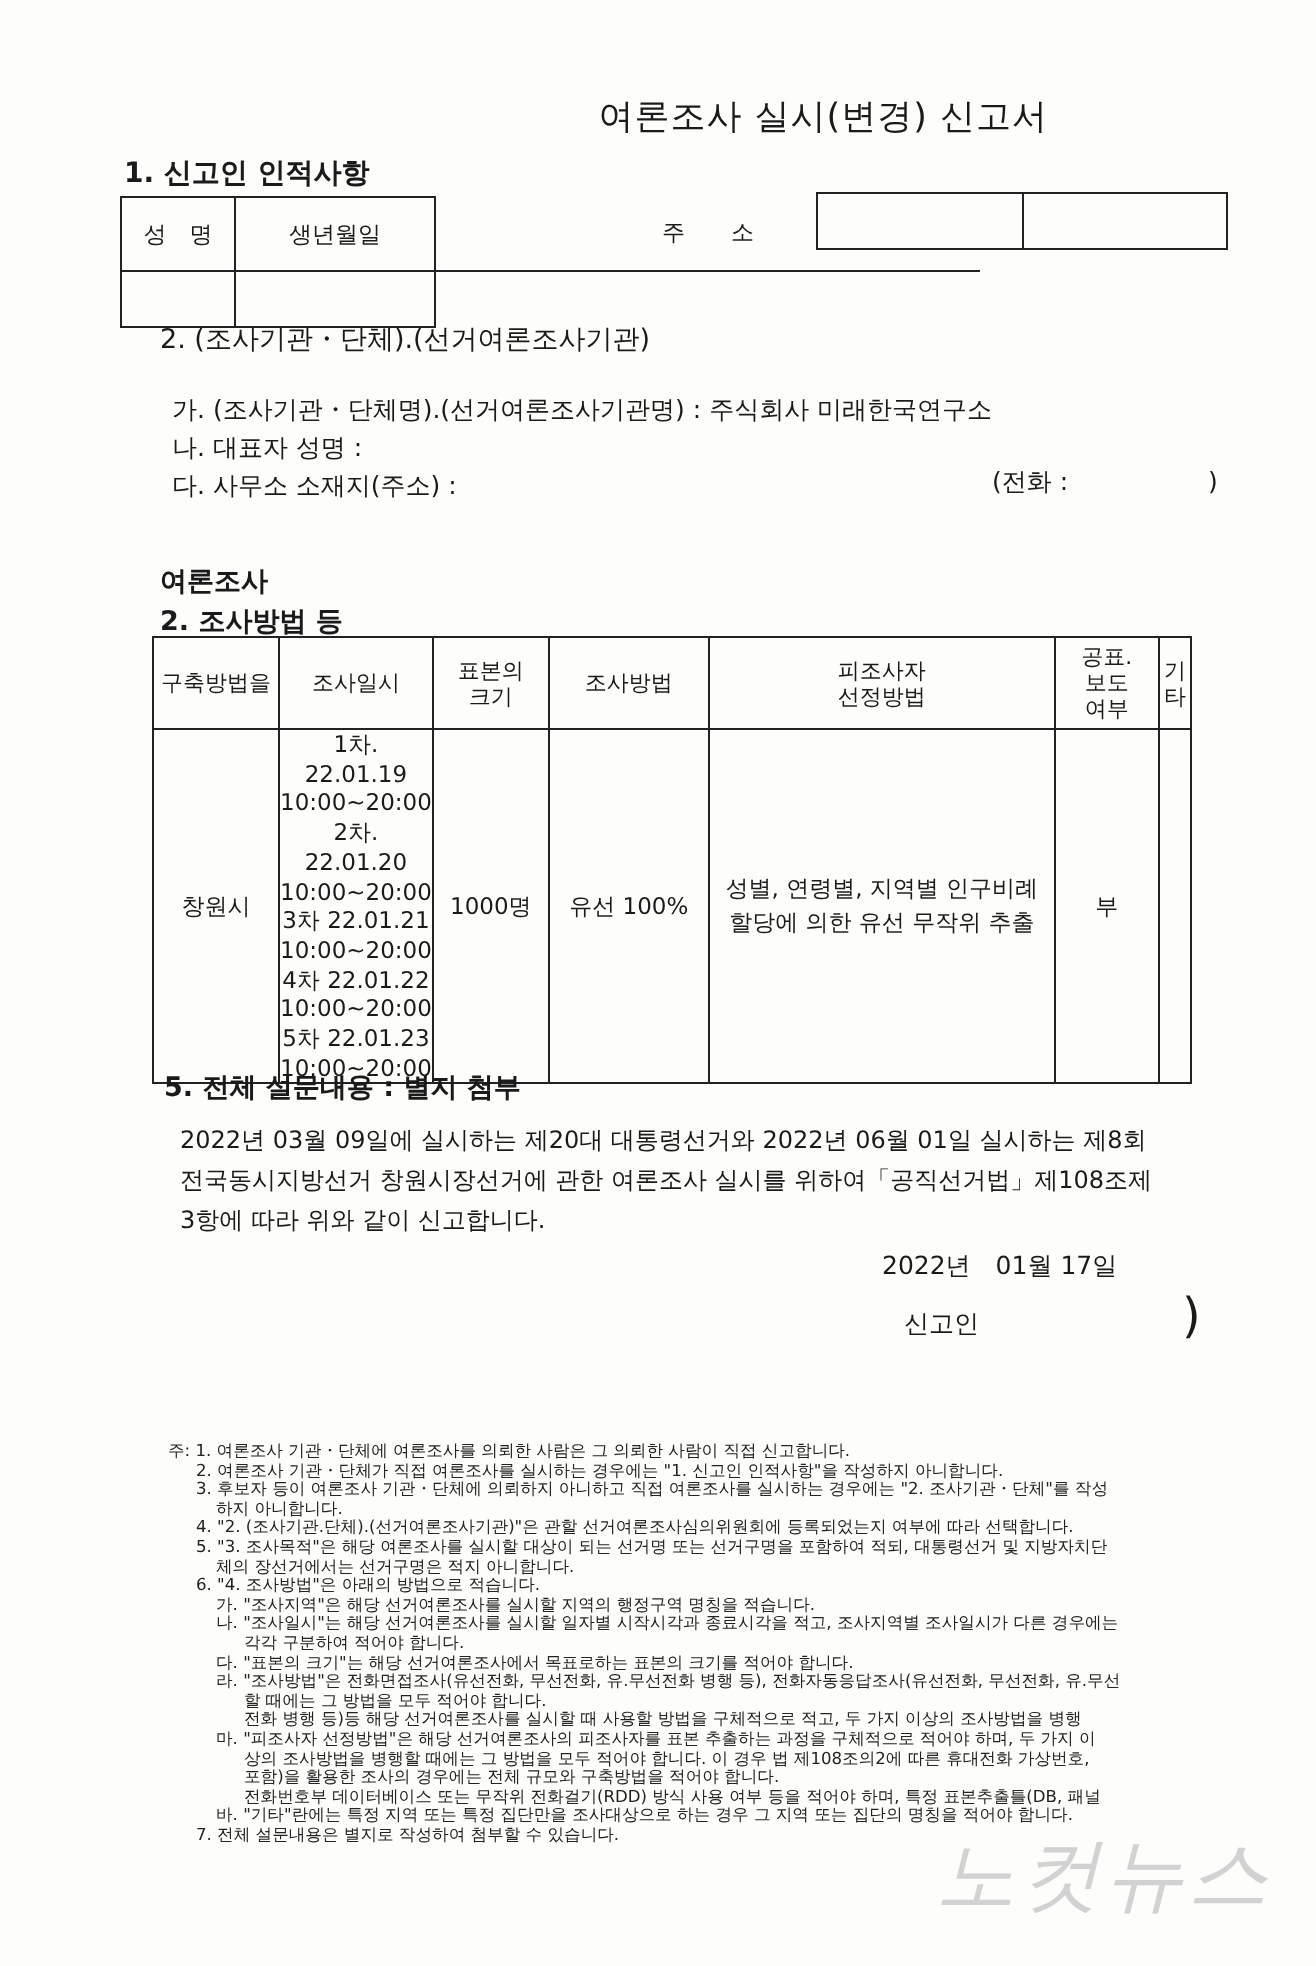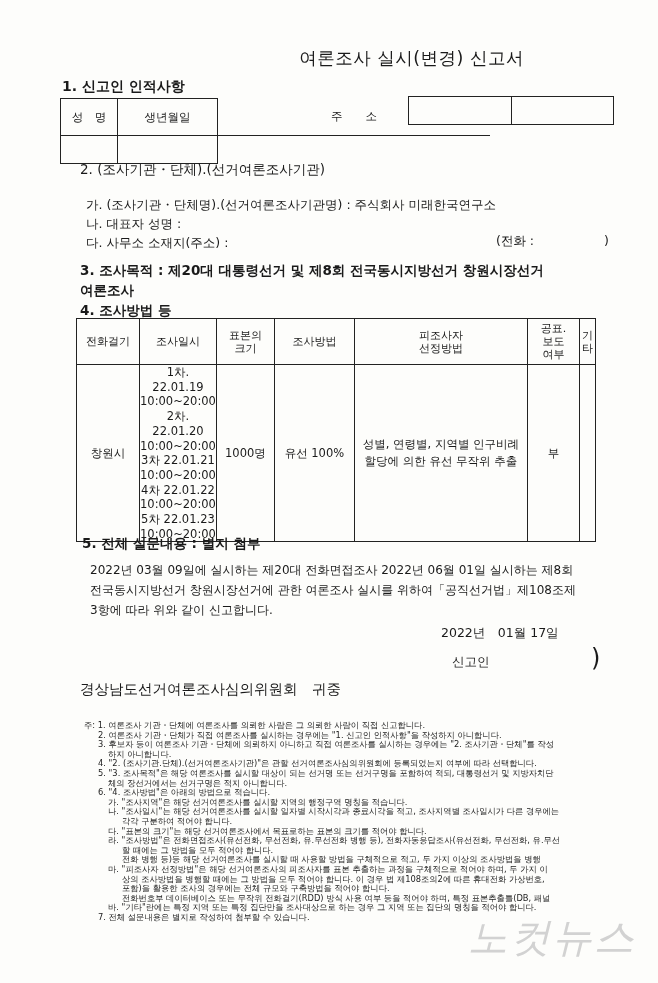--- a/index.html
+++ b/index.html
@@ -61,28 +61,27 @@
   </tbody>
     </table>
 
   <div class="h" style="left:80px; top:161px; font-weight:normal; font-size:13.5px;">2. (조사기관・단체).(선거여론조사기관)</div>
   <div class="t" style="left:86px; top:197px;">가. (조사기관・단체명).(선거여론조사기관명) : 주식회사 미래한국연구소</div>
   <div class="t" style="left:86px; top:216px;">나. 대표자 성명 :</div>
   <div class="t" style="left:86px; top:235px;">다. 사무소 소재지(주소) :</div>
   <div class="t" style="left:496px; top:233px;">(전화 :</div>
   <div class="t" style="left:604px; top:233px;">)</div>
 
-  <div class="h" style="left:80px; top:262px; font-size:13.5px;">3. 조사목적 : 제20대 대통령선거 및 제8회 전국동시지방선거 창원시장선거</div>
   <div class="h" style="left:80px; top:282px; font-size:13.5px;">여론조사</div>
 
-  <div class="h" style="left:80px; top:302px; font-size:13.5px;">4. 조사방법 등</div>
+  <div class="h" style="left:80px; top:302px; font-size:13.5px;">2. 조사방법 등</div>
   <table class="t4">
     <tbody>
         <tr>
-      <th style="width:62px">전화걸기</th>
+      <th style="width:62px">구축방법을</th>
       <th style="width:69px">조사일시</th>
       <th style="width:57px">
         <div>표본의</div>
         <div>크기</div>
       </th>
       <th style="width:79px">조사방법</th>
       <th style="width:172px">
         <div>피조사자</div>
         <div>선정방법</div>
       </th>
@@ -117,29 +116,28 @@
         <div>할당에 의한 유선 무작위 추출</div>
       </td>
       <td>부</td>
       <td></td>
     </tr>
   </tbody>
     </table>
 
   <div class="h" style="left:82px; top:535px; font-size:13.5px;">5. 전체 설문내용 : 별지 첨부</div>
   <div class="body5">
-    <div>2022년 03월 09일에 실시하는 제20대 전화면접조사 2022년 06월 01일 실시하는 제8회</div>
+    <div>2022년 03월 09일에 실시하는 제20대 대통령선거와 2022년 06월 01일 실시하는 제8회</div>
     <div>전국동시지방선거 창원시장선거에 관한 여론조사 실시를 위하여「공직선거법」제108조제</div>
     <div>3항에 따라 위와 같이 신고합니다.</div>
   </div>
   <div class="t" style="left:441px; top:625px; font-size:12.5px;">2022년　01월 17일</div>
   <div class="t" style="left:452px; top:654px; font-size:12.5px;">신고인</div>
   <div class="bracket" style="left:591px; top:644px;">)</div>
 
-  <div class="h" style="left:80px; top:680px; font-weight:normal; font-size:14.5px;">경상남도선거여론조사심의위원회　귀중</div>
 
   <div class="notes">
     <div style="margin-left:-2px">주: 1. 여론조사 기관・단체에 여론조사를 의뢰한 사람은 그 의뢰한 사람이 직접 신고합니다.</div>
     <div class="ind1">2. 여론조사 기관・단체가 직접 여론조사를 실시하는 경우에는 "1. 신고인 인적사항"을 작성하지 아니합니다.</div>
     <div class="ind1">3. 후보자 등이 여론조사 기관・단체에 의뢰하지 아니하고 직접 여론조사를 실시하는 경우에는 "2. 조사기관・단체"를 작성</div>
     <div class="ind2">하지 아니합니다.</div>
     <div class="ind1">4. "2. (조사기관.단체).(선거여론조사기관)"은 관할 선거여론조사심의위원회에 등록되었는지 여부에 따라 선택합니다.</div>
     <div class="ind1">5. "3. 조사목적"은 해당 여론조사를 실시할 대상이 되는 선거명 또는 선거구명을 포함하여 적되, 대통령선거 및 지방자치단</div>
     <div class="ind2">체의 장선거에서는 선거구명은 적지 아니합니다.</div>
     <div class="ind1">6. "4. 조사방법"은 아래의 방법으로 적습니다.</div>

